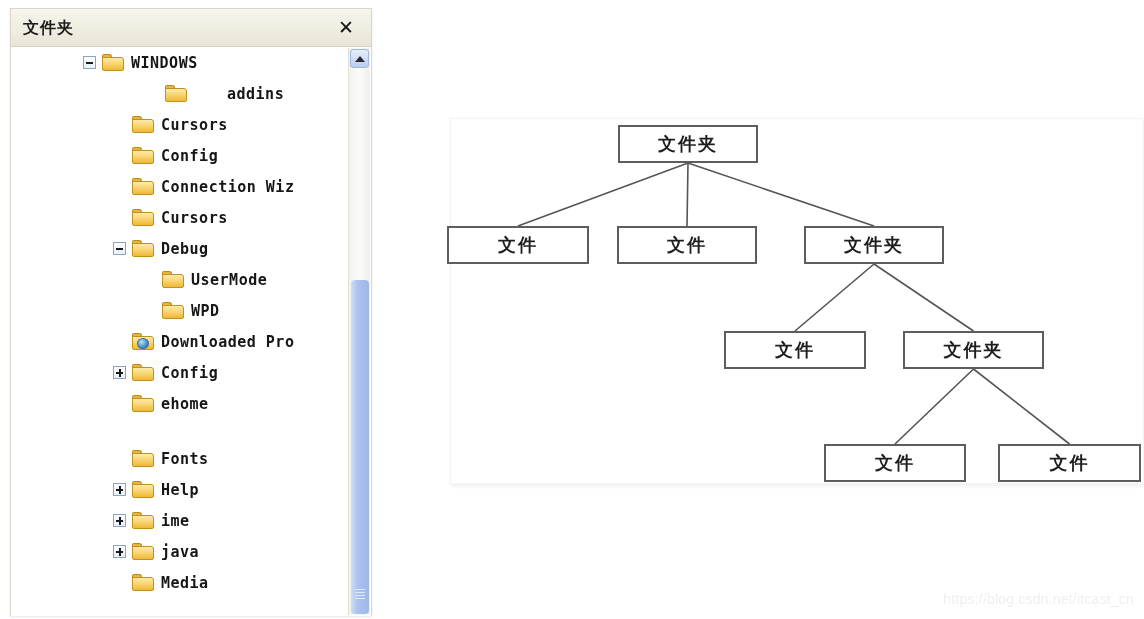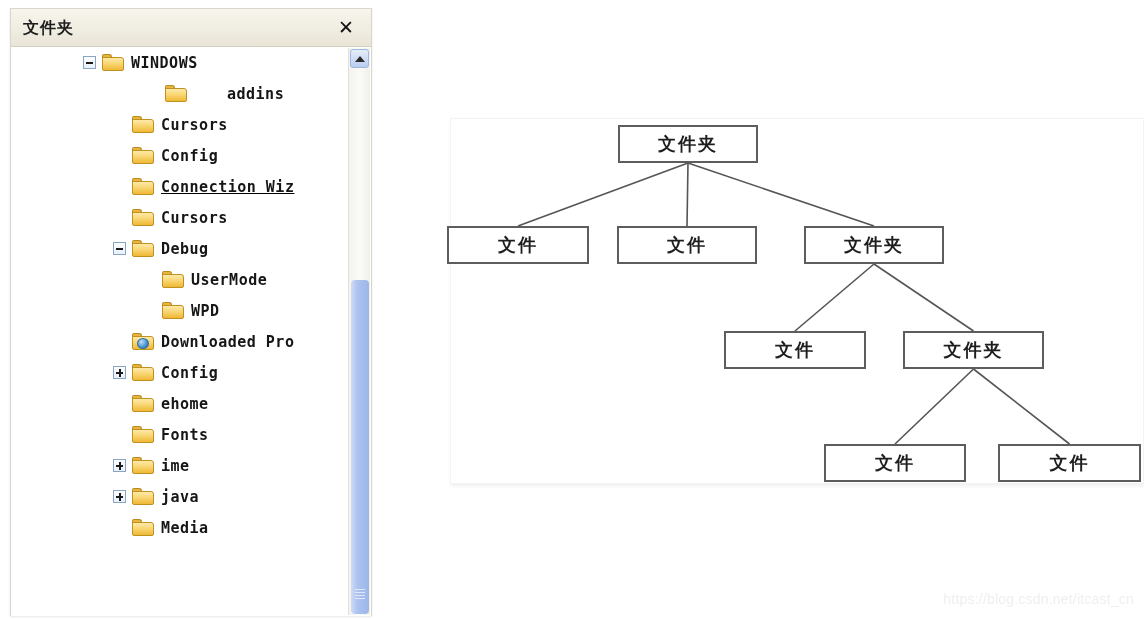--- a/index.html
+++ b/index.html
@@ -308,21 +308,21 @@
           <span class="node-label">Cursors</span>
         </div>
         <div class="tree-row" style="padding-left: 102px;">
           <div class="expander empty"></div>
           <div class="folder-icon">
             <div class="tab"></div>
             <div class="body"></div>
           </div>
           <span class="node-label">Config</span>
         </div>
-        <div class="tree-row" style="padding-left: 102px; text-decoration: underline;">
+        <div class="tree-row" style="padding-left: 102px;">
           <div class="expander empty"></div>
           <div class="folder-icon">
             <div class="tab"></div>
             <div class="body"></div>
           </div>
           <span class="node-label">Connection Wiz</span>
         </div>
         <div class="tree-row" style="padding-left: 102px;">
           <div class="expander empty"></div>
           <div class="folder-icon">
@@ -373,27 +373,35 @@
           <span class="node-label">Config</span>
         </div>
         <div class="tree-row" style="padding-left: 102px;">
           <div class="expander empty"></div>
           <div class="folder-icon">
             <div class="tab"></div>
             <div class="body"></div>
           </div>
           <span class="node-label">ehome</span>
         </div>
-        <div class="tree-row" style="padding-left: 102px;">
+        <div class="tree-row" style="padding-left: 102px; margin-top: 24px;">
           <div class="expander empty"></div>
           <div class="folder-icon">
             <div class="tab"></div>
             <div class="body"></div>
           </div>
           <span class="node-label">Fonts</span>
+        </div>
+        <div class="tree-row" style="padding-left: 102px;">
+          <div class="expander plus"></div>
+          <div class="folder-icon">
+            <div class="tab"></div>
+            <div class="body"></div>
+          </div>
+          <span class="node-label">Help</span>
         </div>
         <div class="tree-row" style="padding-left: 102px;">
           <div class="expander plus"></div>
           <div class="folder-icon">
             <div class="tab"></div>
             <div class="body"></div>
           </div>
           <span class="node-label">ime</span>
         </div>
         <div class="tree-row" style="padding-left: 102px;">

